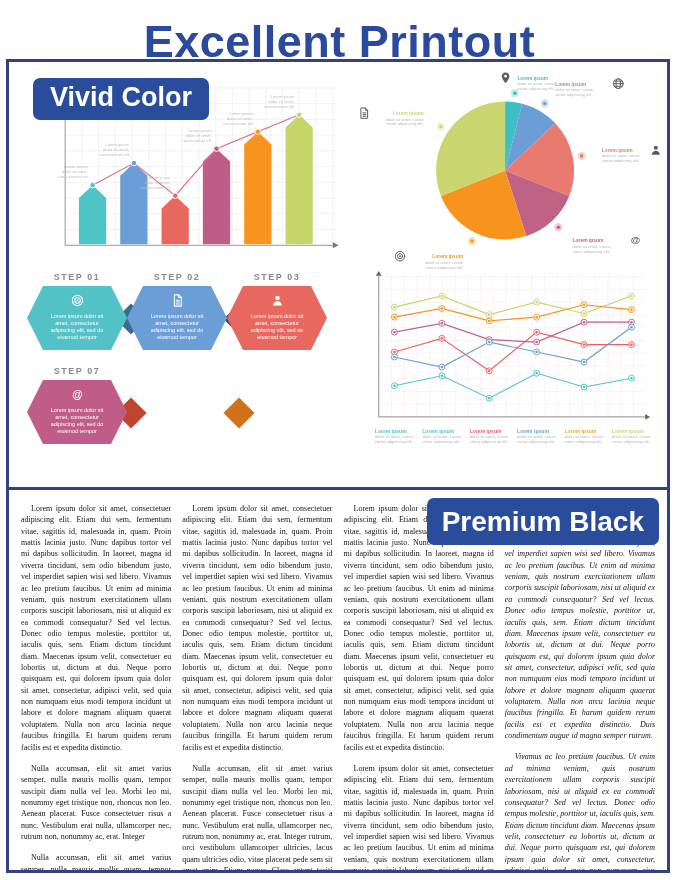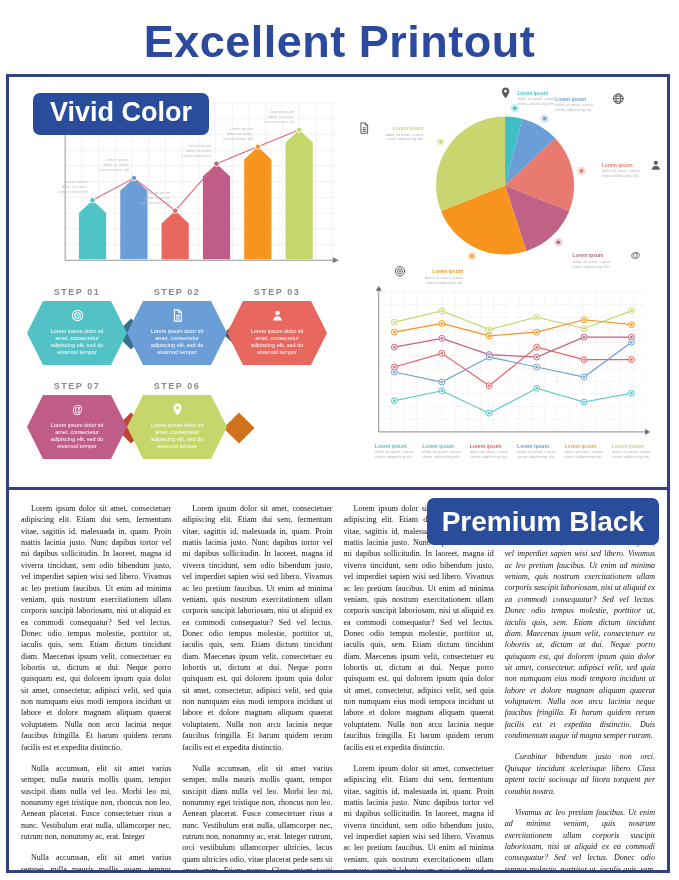--- a/index.html
+++ b/index.html
@@ -2,21 +2,21 @@
 <html><head>
 <meta charset="utf-8">
 <style>
   html,body{margin:0;padding:0;}
   body{width:679px;height:880px;background:#fff;position:relative;overflow:hidden;
        font-family:"Liberation Sans",sans-serif;}
   .page-title{text-align:center;font-size:45px;font-weight:bold;color:#2b4a9e;
        padding-top:16px;letter-spacing:0.5px;}
   .panel{position:absolute;left:6px;width:664px;background:#fff;
        border:3px solid #32427e;box-sizing:border-box;}
-  #vivid-panel{top:74px;height:434px;}
+  #vivid-panel{top:59px;height:434px;}
   #premium-panel{top:487px;height:386px;overflow:hidden;}
   .badge{position:absolute;background:#2a4d9b;color:#fff;font-weight:bold;
        border-radius:7px;z-index:6;white-space:nowrap;}
   #vivid-badge{left:24px;top:16px;font-size:27px;padding:4px 17px 7px;}
   #premium-badge{right:8px;top:8px;font-size:28px;padding:8px 15px 7px;}
   #bar-chart{position:absolute;left:38px;top:20px;width:296px;height:182px;}
   #pie-chart{position:absolute;left:344px;top:6px;width:314px;height:202px;}
   #steps{position:absolute;left:14px;top:210px;width:330px;height:186px;}
   #line-chart{position:absolute;left:342px;top:206px;width:318px;height:192px;}
   .steps-row{position:relative;display:flex;padding-left:4px;margin-bottom:16px;}
@@ -199,27 +199,20 @@
             </svg><div class="hex-text">Lorem ipsum dolor sit amet, consectetur adipiscing elit, sed do eiusmod tempor</div></div>
         </div>
         <div class="diamond" style="left:97px;background:#3a6d8c"></div>
         <div class="diamond" style="left:205px;background:#35495d"></div>
       </div>
       <div class="steps-row">
         <div class="step">
           <div class="step-title">STEP 07</div>
           <div class="hex" style="background:#c05c88"><svg viewBox="0 0 24 24" width="15" height="15">
               <text x="12" y="17.5" text-anchor="middle" font-size="17" font-weight="bold" fill="#fff">@</text>
-            </svg><div class="hex-text">Lorem ipsum dolor sit amet, consectetur adipiscing elit, sed do eiusmod tempor</div></div>
-        </div>
-        <div class="step">
-          <div class="step-title">STEP 06</div>
-          <div class="hex" style="background:#c6d66a"><svg viewBox="0 0 24 24" width="15" height="15">
-              <path d="M12 2.5c-3.6 0-6.5 2.9-6.5 6.5 0 4.8 6.5 12 6.5 12s6.5-7.2 6.5-12c0-3.6-2.9-6.5-6.5-6.5z" fill="#fff"></path>
-              <circle cx="12" cy="9" r="2.4" fill="#c6d66a"></circle>
             </svg><div class="hex-text">Lorem ipsum dolor sit amet, consectetur adipiscing elit, sed do eiusmod tempor</div></div>
         </div>
         <div class="diamond" style="left:97px;background:#c0452f"></div>
         <div class="diamond" style="left:205px;background:#d2711c"></div>
       </div>
     </div>
   <div id="line-chart"><svg viewBox="0 0 320 196" width="100%" height="100%">
         <line x1="26" y1="8" x2="26" y2="152" stroke="#f2dada" stroke-width="0.6" stroke-dasharray="1.5,1.5"></line>
         <line x1="39" y1="8" x2="39" y2="152" stroke="#f2dada" stroke-width="0.6" stroke-dasharray="1.5,1.5"></line>
         <line x1="52" y1="8" x2="52" y2="152" stroke="#f2dada" stroke-width="0.6" stroke-dasharray="1.5,1.5"></line>
@@ -368,17 +361,16 @@
     <div class="col">
       <p>Lorem ipsum dolor sit amet, consectetuer adipiscing elit. Etiam dui sem, fermentum vitae, sagittis id, malesuada in, quam. Proin mattis lacinia justo. Nunc dapibus tortor vel mi dapibus sollicitudin. In laoreet, magna id viverra tincidunt, sem odio bibendum justo, vel imperdiet sapien wisi sed libero. Vivamus ac leo pretium faucibus. Ut enim ad minima veniam, quis nostrum exercitationem ullam corporis suscipit laboriosam, nisi ut aliquid ex ea commodi consequatur? Sed vel lectus. Donec odio tempus molestie, porttitor ut, iaculis quis, sem. Etiam dictum tincidunt diam. Maecenas ipsum velit, consectetuer eu lobortis ut, dictum at dui. Neque porro quisquam est, qui dolorem ipsum quia dolor sit amet, consectetur, adipisci velit, sed quia non numquam eius modi tempora incidunt ut labore et dolore magnam aliquam quaerat voluptatem. Nulla non arcu lacinia neque faucibus fringilla. Et harum quidem rerum facilis est et expedita distinctio.</p>
       <p>Nulla accumsan, elit sit amet varius semper, nulla mauris mollis quam, tempor suscipit diam nulla vel leo. Morbi leo mi, nonummy eget tristique non, rhoncus non leo. Aenean placerat. Fusce consectetuer risus a nunc. Vestibulum erat nulla, ullamcorper nec, rutrum non, nonummy ac, erat. Integer rutrum, orci vestibulum ullamcorper ultricies, lacus quam ultricies odio, vitae placerat pede sem sit amet enim. Etiam neque. Class aptent taciti sociosqu ad litora torquent per conubia nostra, per inceptos hymenaeos. Integer vulputate sem a nibh rutrum consequat. Cum sociis natoque penatibus et magnis dis parturient montes, nascetur ridiculus mus. Mauris tincidunt sem sed arcu. Integer in sapien. Aliquam id dolor. Etiam quis quam. Maecenas sollicitudin. Morbi leo mi, nonummy eget tristique non,</p>
     </div>
     <div class="col">
       <p>Lorem ipsum dolor sit amet, consectetuer adipiscing elit. Etiam dui sem, fermentum vitae, sagittis id, malesuada in, quam. Proin mattis lacinia justo. Nunc dapibus tortor vel mi dapibus sollicitudin. In laoreet, magna id viverra tincidunt, sem odio bibendum justo, vel imperdiet sapien wisi sed libero. Vivamus ac leo pretium faucibus. Ut enim ad minima veniam, quis nostrum exercitationem ullam corporis suscipit laboriosam, nisi ut aliquid ex ea commodi consequatur? Sed vel lectus. Donec odio tempus molestie, porttitor ut, iaculis quis, sem. Etiam dictum tincidunt diam. Maecenas ipsum velit, consectetuer eu lobortis ut, dictum at dui. Neque porro quisquam est, qui dolorem ipsum quia dolor sit amet, consectetur, adipisci velit, sed quia non numquam eius modi tempora incidunt ut labore et dolore magnam aliquam quaerat voluptatem. Nulla non arcu lacinia neque faucibus fringilla. Et harum quidem rerum facilis est et expedita distinctio.</p>
       <p>Lorem ipsum dolor sit amet, consectetuer adipiscing elit. Etiam dui sem, fermentum vitae, sagittis id, malesuada in, quam. Proin mattis lacinia justo. Nunc dapibus tortor vel mi dapibus sollicitudin. In laoreet, magna id viverra tincidunt, sem odio bibendum justo, vel imperdiet sapien wisi sed libero. Vivamus ac leo pretium faucibus. Ut enim ad minima veniam, quis nostrum exercitationem ullam corporis suscipit laboriosam, nisi ut aliquid ex ea commodi consequatur? Sed vel lectus. Donec odio tempus molestie, porttitor ut, iaculis quis, sem. Etiam dictum tincidunt diam. Maecenas ipsum velit, consectetuer eu lobortis.</p>
     </div>
     <div class="col italic">
       <p class="no-indent">viverra tincidunt, sem odio bibendum justo, vel imperdiet sapien wisi sed libero. Vivamus ac leo pretium faucibus. Ut enim ad minima veniam, quis nostrum exercitationem ullam corporis suscipit laboriosam, nisi ut aliquid ex ea commodi consequatur? Sed vel lectus. Donec odio tempus molestie, porttitor ut, iaculis quis, sem. Etiam dictum tincidunt diam. Maecenas ipsum velit, consectetuer eu lobortis ut, dictum at dui. Neque porro quisquam est, qui dolorem ipsum quia dolor sit amet, consectetur, adipisci velit, sed quia non numquam eius modi tempora incidunt ut labore et dolore magnam aliquam quaerat voluptatem. Nulla non arcu lacinia neque faucibus fringilla. Et harum quidem rerum facilis est et expedita distinctio. Duis condimentum augue id magna semper rutrum.</p>
-      <p>Curabitur bibendum justo non orci. Quisque tincidunt scelerisque libero. Class aptent taciti sociosqu ad litora torquent per conubia nostra.</p>
       <p>Vivamus ac leo pretium faucibus. Ut enim ad minima veniam, quis nostrum exercitationem ullam corporis suscipit laboriosam, nisi ut aliquid ex ea commodi consequatur? Sed vel lectus. Donec odio tempus molestie, porttitor ut, iaculis quis, sem. Etiam dictum tincidunt diam. Maecenas ipsum velit, consectetuer eu lobortis ut, dictum at dui. Neque porro quisquam est, qui dolorem ipsum quia dolor sit amet, consectetur, adipisci velit, sed quia non numquam eius modi tempora incidunt ut labore</p>
     </div>
   </div>
 </div>
 
 </body></html>

